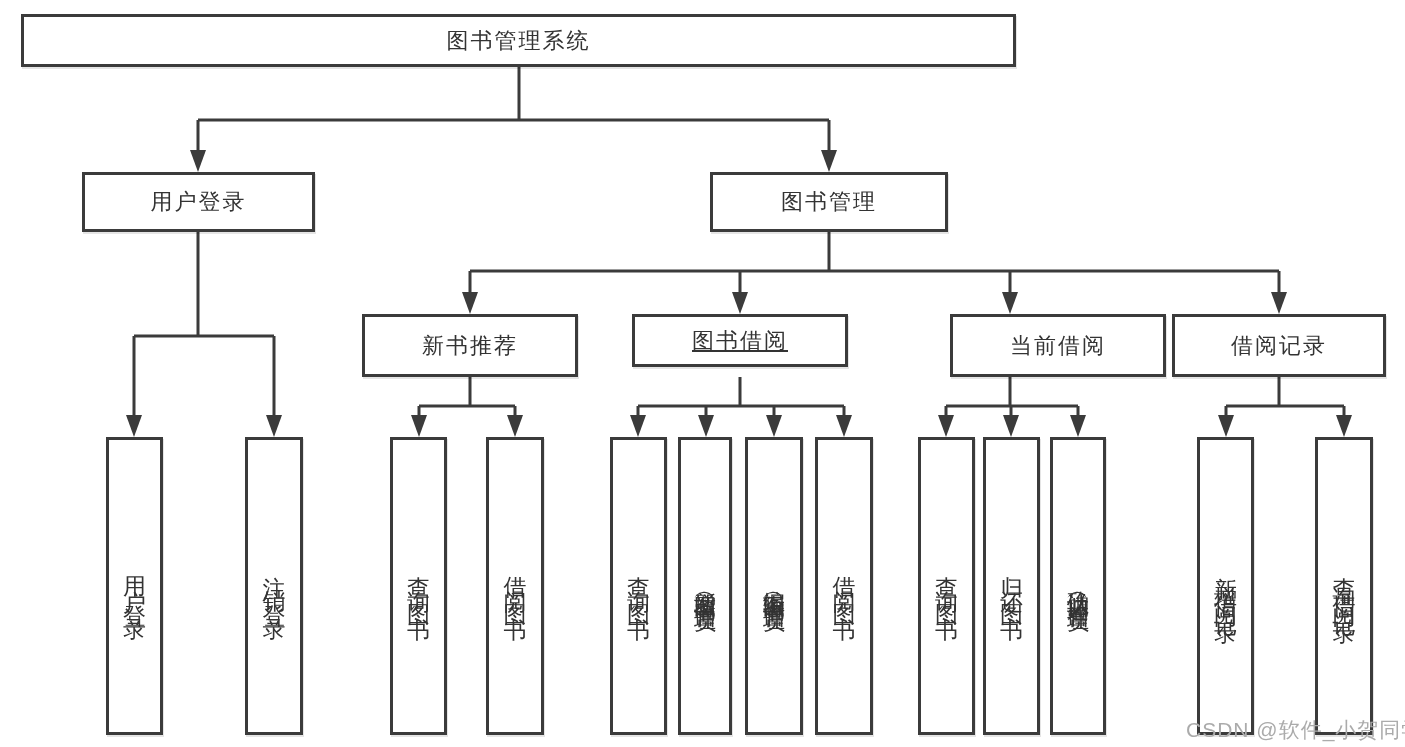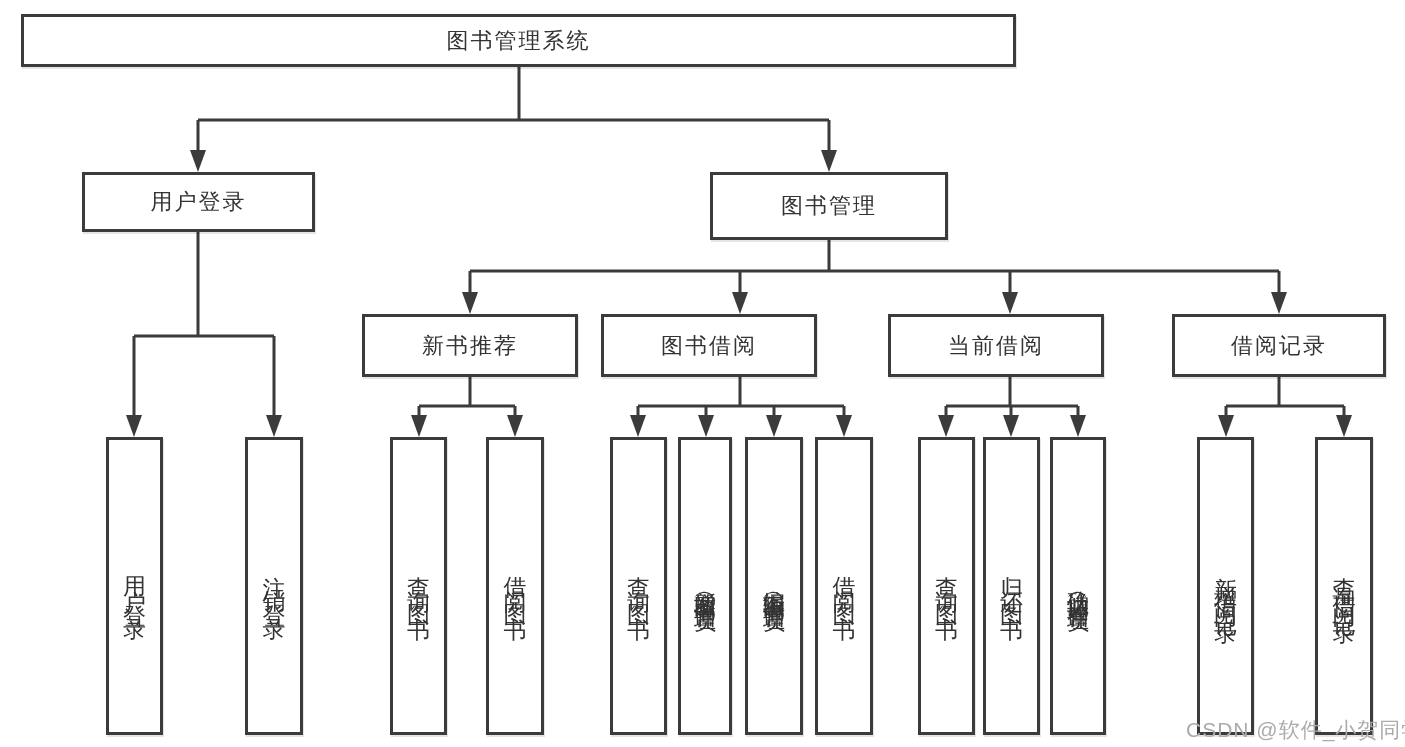--- a/index.html
+++ b/index.html
@@ -34,24 +34,24 @@
     text-orientation:mixed;
     font-size:23px;
     letter-spacing:14px;
     line-height:1;
   }
   .leaf .sp-md{letter-spacing:9px;}
   .leaf .sp-sm{letter-spacing:3px;font-size:22px;}
   
   .n-root{left:21px;top:14px;width:995px;height:53px;}
   .n-l2a{left:82px;top:172px;width:233px;height:60px;}
-  .n-l2b{left:710px;top:172px;width:238px;height:68px;}
+  .n-l2b{left:710px;top:172px;width:238px;height:60px;}
   .n-l3a{left:362px;top:314px;width:216px;height:63px;justify-content:center;}
-  .n-l3b{left:601px;top:314px;width:216px;height:63px;}
-  .n-l3c{left:888px;top:314px;width:216px;height:63px;}
+  .n-l3b{left:632px;top:314px;width:216px;height:53px;text-decoration:underline;}
+  .n-l3c{left:950px;top:314px;width:216px;height:63px;}
   .n-l3d{left:1172px;top:314px;width:214px;height:63px;}
   
   .leaf{top:437px;height:298px;}
   .n-g1a{left:106px;width:57px;}
   .n-g1b{left:245px;width:58px;}
   .n-g2a{left:390px;width:57px;}
   .n-g2b{left:486px;width:58px;}
   .n-g3a{left:610px;width:57px;}
   .n-g3b{left:678px;width:54px;}
   .n-g3c{left:745px;width:58px;}

